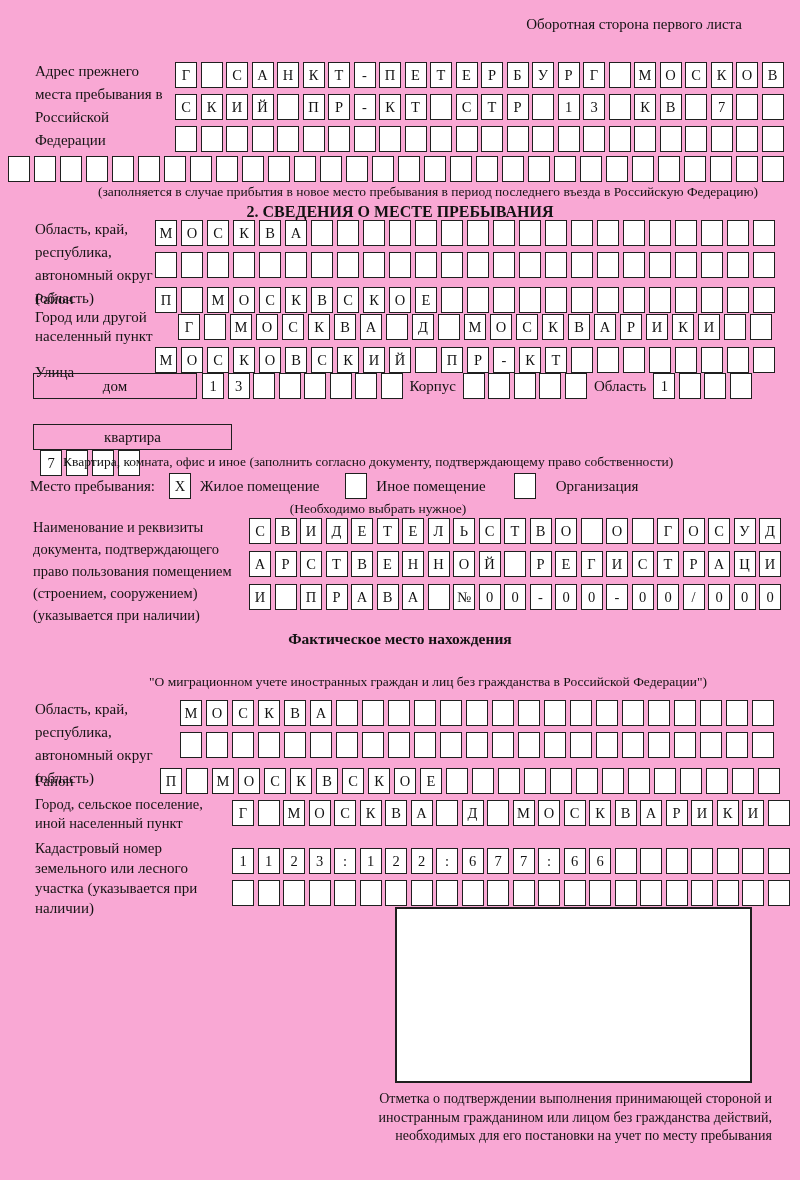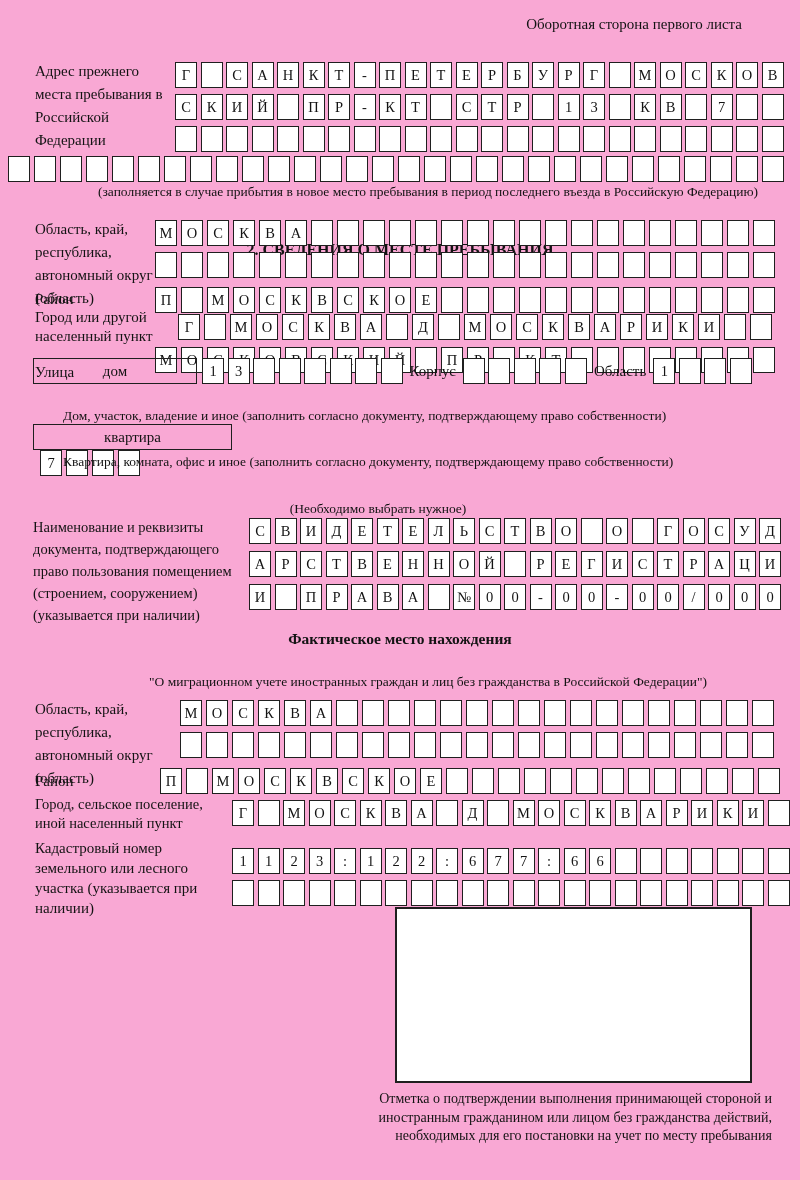--- a/index.html
+++ b/index.html
@@ -26,31 +26,31 @@
   }
   .inline-lbl{font-size:15px;line-height:26px;white-space:nowrap;}
   
   #hdr{top:16px;right:58px;font-size:15px;}
   #prev-lbl{left:35px;top:60px;width:142px;}
   #prev-r1{left:175px;top:62px;}
   #prev-r2{left:175px;top:94px;}
   #prev-r3{left:175px;top:126px;}
   #prev-full{left:8px;top:156px;}
   #prev-note{top:184px;}
-  #s2-title{top:203px;font-size:16px;margin-top:38px;}
+  #s2-title{top:203px;font-size:16px;}
   #reg-lbl{left:35px;top:218px;width:122px;}
   #reg-r1{left:155px;top:220px;}
   #reg-r2{left:155px;top:252px;}
   #dist-lbl{left:35px;top:288px;}
   #dist-row{left:155px;top:287px;}
   #city-lbl{left:35px;top:308px;width:138px;line-height:19px;}
   #city-row{left:178px;top:314px;}
   #street-lbl{left:35px;top:361px;}
   #street-row{left:155px;top:347px;}
-  #house-row{left:33px;top:358px;display:flex;align-items:flex-start;}
+  #house-row{left:33px;top:373px;display:flex;align-items:flex-start;}
   #house-note{left:35px;top:408px;}
   #apt-row{left:33px;top:424px;display:flex;align-items:flex-start;flex-direction:column;}
   #apt-note{left:35px;top:454px;}
   #stay-row{left:30px;top:473px;display:flex;align-items:center;}
   #stay-note{left:205px;top:501px;width:290px;text-align:center;}
   #doc-lbl{left:33px;top:516px;width:212px;font-size:14.5px;line-height:22px;}
   #doc-r1{left:249px;top:518px;}
   #doc-r2{left:249px;top:551px;}
   #doc-r3{left:249px;top:584px;}
   #fact-title{top:630px;font-size:15.5px;}
@@ -350,33 +350,41 @@
         <span class="cell"></span>
       </div>
     <span class="inline-lbl mlbl">Область</span>
     <div class="boxes g35">
         <span class="cell">1</span>
         <span class="cell"></span>
         <span class="cell"></span>
         <span class="cell"></span>
       </div>
   </div>
-  <div id="house-note" class="abs small">Дом, участок, владение и иное (заполнить согласно документу, подтверждающему право собственности)</div>
 
   <div id="apt-row" class="abs">
     <div class="typebox" style="width:199px;">квартира</div>
     <div class="boxes" style="margin-left:7px;">
         <span class="cell">7</span>
         <span class="cell"></span>
         <span class="cell"></span>
         <span class="cell"></span>
       </div>
   </div>
   <div id="apt-note" class="abs small">Квартира, комната, офис и иное (заполнить согласно документу, подтверждающему право собственности)</div>
 
+  <div id="stay-row" class="abs">
+    <span class="inline-lbl">Место пребывания:</span>
+    <span class="cell" style="margin-left:14px;">X</span>
+    <span class="inline-lbl" style="margin-left:9px;">Жилое помещение</span>
+    <span class="cell" style="margin-left:26px;"></span>
+    <span class="inline-lbl" style="margin-left:9px;">Иное помещение</span>
+    <span class="cell" style="margin-left:28px;"></span>
+    <span class="inline-lbl" style="margin-left:20px;">Организация</span>
+  </div>
   <div id="doc-lbl" class="abs">Наименование и реквизиты документа, подтверждающего право пользования помещением (строением, сооружением) (указывается при наличии)</div>
 
   <div id="stay-note" class="abs small">(Необходимо выбрать нужное)</div>
   <div id="doc-r1" class="abs boxes g35">
       <span class="cell">С</span>
       <span class="cell">В</span>
       <span class="cell">И</span>
       <span class="cell">Д</span>
       <span class="cell">Е</span>
       <span class="cell">Т</span>

